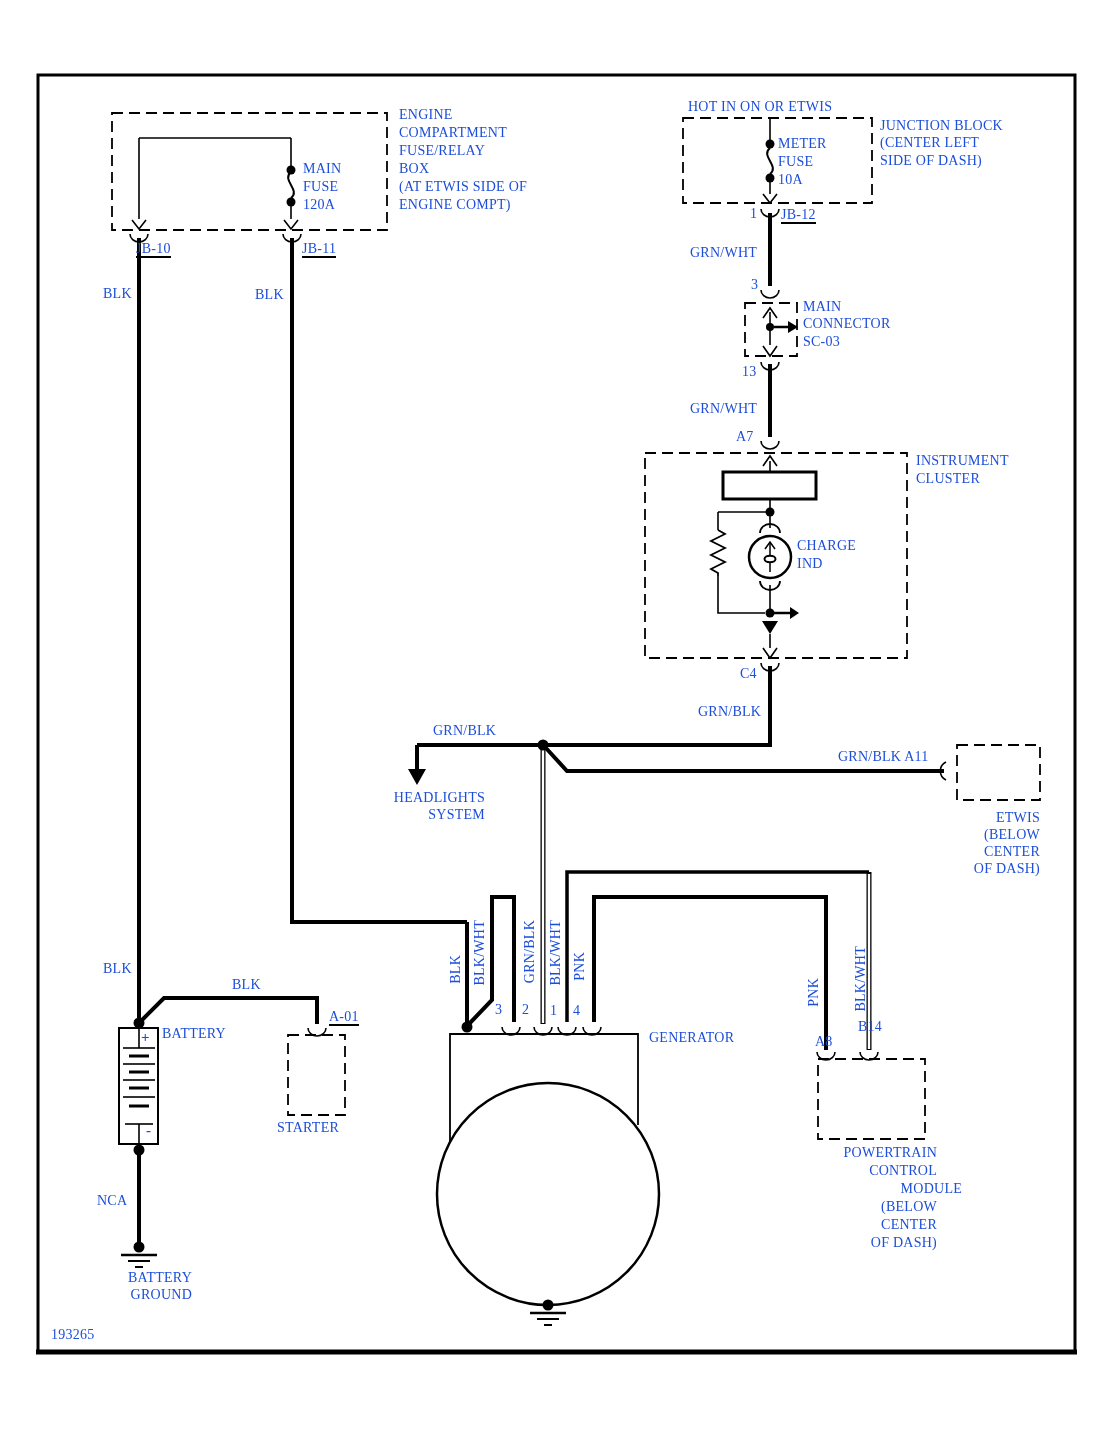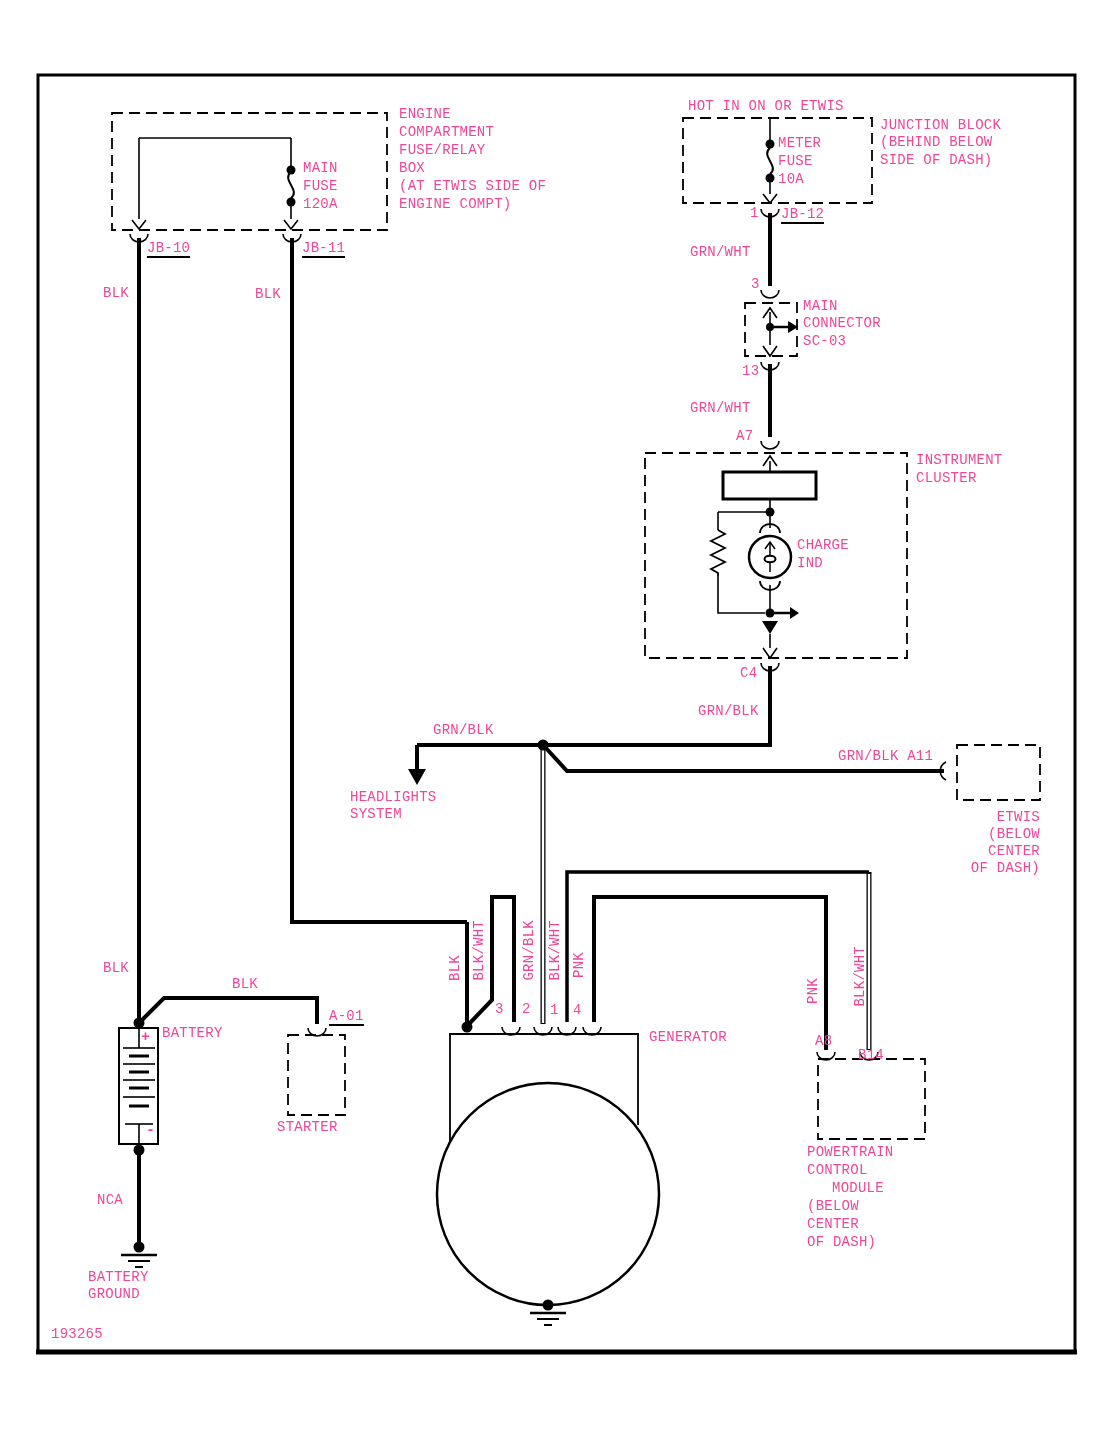--- a/index.html
+++ b/index.html
@@ -1,22 +1,22 @@
 <!DOCTYPE html>
 <html><head>
 <meta charset="utf-8">
 <style>
   html,body{margin:0;padding:0;background:#fff;}
   .stage{position:relative;width:1112px;height:1429px;background:#ffffff;overflow:hidden;
-         font-family:Liberation Mono, monospace;color:#ec4899;}
+         font-family:Liberation Serif, serif;color:#1d4ed8;}
   .stage svg{position:absolute;left:0;top:0;}
   .lb{position:absolute;font-size:14px;line-height:17px;letter-spacing:.25px;white-space:nowrap;}
   .u{border-bottom:2px solid #000;padding-bottom:0px;line-height:15px;}
   .v{writing-mode:vertical-rl;transform:rotate(180deg);}
-  .ctr{text-align:left;}
+  .ctr{text-align:right;}
   .rt{text-align:right;}
   .big{font-size:15px;font-weight:bold;}
 </style>
 </head>
 <body>
 
 <div class="stage">
 
   <svg width="1112" height="1429" viewBox="0 0 1112 1429">
     <g stroke="#000" fill="none">
@@ -192,31 +192,31 @@
 
   <div class="lb" style="left:399px;top:106px">ENGINE</div>
   <div class="lb" style="left:399px;top:124px">COMPARTMENT</div>
   <div class="lb" style="left:399px;top:142px">FUSE/RELAY</div>
   <div class="lb" style="left:399px;top:160px">BOX</div>
   <div class="lb" style="left:399px;top:178px">(AT ETWIS SIDE OF</div>
   <div class="lb" style="left:399px;top:196px">ENGINE COMPT)</div>
   <div class="lb" style="left:303px;top:160px">MAIN</div>
   <div class="lb" style="left:303px;top:178px">FUSE</div>
   <div class="lb" style="left:303px;top:196px">120A</div>
-  <div class="lb u" style="left:147px;top:241px">JB-10</div>
+  <div class="lb u" style="left:136px;top:241px">JB-10</div>
   <div class="lb u" style="left:302px;top:241px">JB-11</div>
   <div class="lb" style="left:103px;top:285px">BLK</div>
   <div class="lb" style="left:255px;top:286px">BLK</div>
 
   <div class="lb" style="left:688px;top:98px">HOT IN ON OR ETWIS</div>
   <div class="lb" style="left:778px;top:135px">METER</div>
   <div class="lb" style="left:778px;top:153px">FUSE</div>
   <div class="lb" style="left:778px;top:171px">10A</div>
   <div class="lb" style="left:880px;top:117px">JUNCTION BLOCK</div>
-  <div class="lb" style="left:880px;top:134px">(BEHIND BELOW</div>
+  <div class="lb" style="left:880px;top:134px">(CENTER LEFT</div>
   <div class="lb" style="left:880px;top:152px">SIDE OF DASH)</div>
   <div class="lb" style="left:750px;top:205px">1</div>
   <div class="lb u" style="left:781px;top:207px">JB-12</div>
   <div class="lb" style="left:690px;top:244px">GRN/WHT</div>
 
   <div class="lb" style="left:751px;top:276px">3</div>
   <div class="lb" style="left:803px;top:298px">MAIN</div>
   <div class="lb" style="left:803px;top:315px">CONNECTOR</div>
   <div class="lb" style="left:803px;top:333px">SC-03</div>
   <div class="lb" style="left:742px;top:363px">13</div>
@@ -246,21 +246,21 @@
   <div class="lb v" style="left:571px;top:952px">PNK</div>
   <div class="lb" style="left:495px;top:1001px">3</div>
   <div class="lb" style="left:522px;top:1001px">2</div>
   <div class="lb" style="left:550px;top:1002px">1</div>
   <div class="lb" style="left:573px;top:1002px">4</div>
   <div class="lb" style="left:649px;top:1029px">GENERATOR</div>
 
   <div class="lb v" style="left:805px;top:978px">PNK</div>
   <div class="lb v" style="left:852px;top:946px">BLK/WHT</div>
   <div class="lb" style="left:815px;top:1033px">A8</div>
-  <div class="lb" style="left:858px;top:1047px">B14</div>
+  <div class="lb" style="left:858px;top:1018px">B14</div>
   <div class="lb ctr" style="left:807px;top:1144px;width:130px">POWERTRAIN</div>
   <div class="lb ctr" style="left:807px;top:1162px;width:130px">CONTROL</div>
   <div class="lb ctr" style="left:832px;top:1180px;width:130px">MODULE</div>
   <div class="lb ctr" style="left:807px;top:1198px;width:130px">(BELOW</div>
   <div class="lb ctr" style="left:807px;top:1216px;width:130px">CENTER</div>
   <div class="lb ctr" style="left:807px;top:1234px;width:130px">OF DASH)</div>
 
   <div class="lb" style="left:103px;top:960px">BLK</div>
   <div class="lb" style="left:232px;top:976px">BLK</div>
   <div class="lb" style="left:162px;top:1025px">BATTERY</div>

